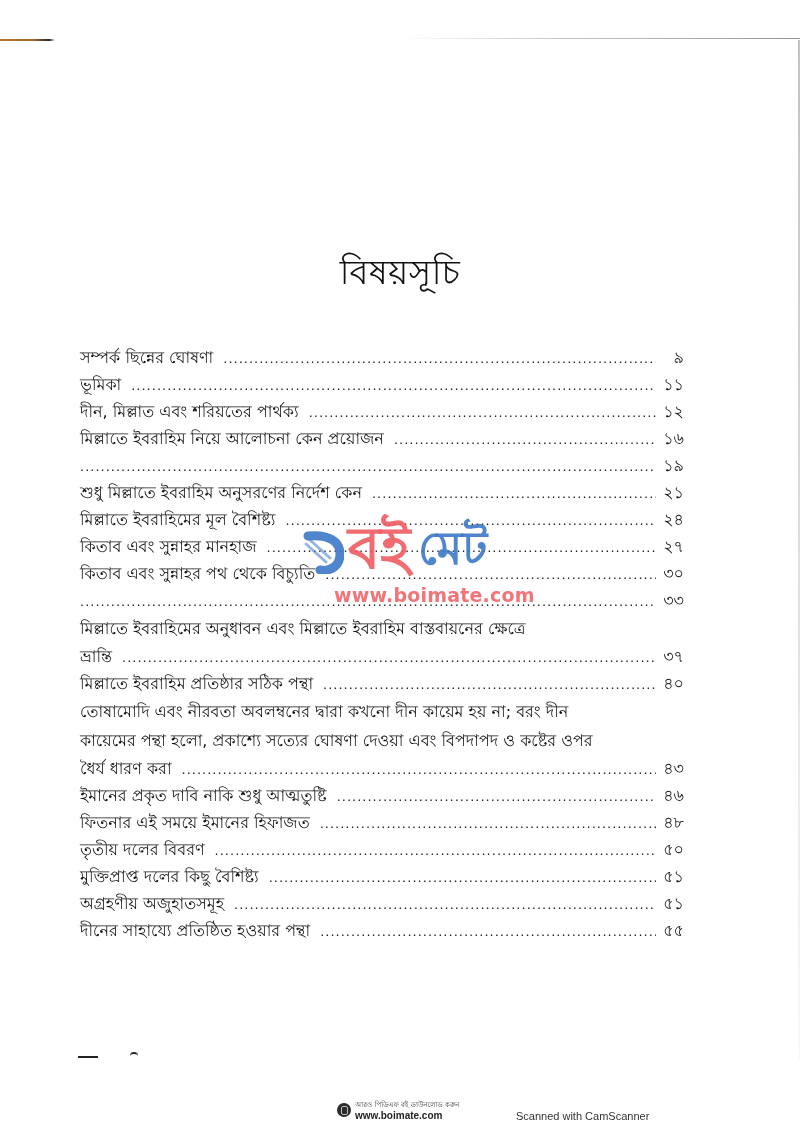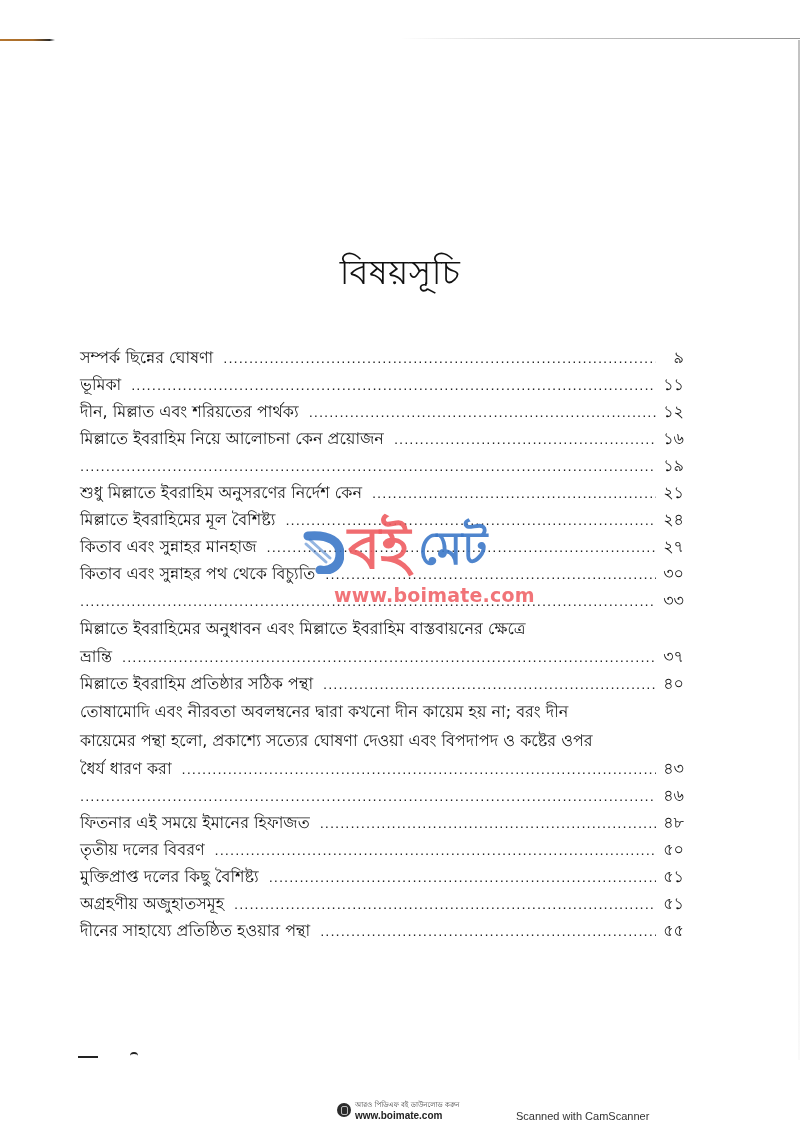--- a/index.html
+++ b/index.html
@@ -329,20 +329,21 @@
       <div class="toc-cont">তোষামোদি এবং নীরবতা অবলম্বনের দ্বারা কখনো দীন কায়েম হয় না; বরং দীন</div>
       <div class="toc-cont">কায়েমের পন্থা হলো, প্রকাশ্যে সত্যের ঘোষণা দেওয়া এবং বিপদাপদ ও কষ্টের ওপর</div>
       <div class="toc-line">
         <span class="text">ধৈর্য ধারণ করা</span>
         <span class="dots"></span>
         <span class="page">৪৩</span>
       </div>
     </div>
     <div class="toc-entry">
       <div class="toc-line">
+        <span class="text">ইমানের প্রকৃত দাবি নাকি শুধু আত্মতুষ্টি</span>
         <span class="dots"></span>
         <span class="page">৪৬</span>
       </div>
     </div>
     <div class="toc-entry">
       <div class="toc-line">
         <span class="text">ফিতনার এই সময়ে ইমানের হিফাজত</span>
         <span class="dots"></span>
         <span class="page">৪৮</span>
       </div>

